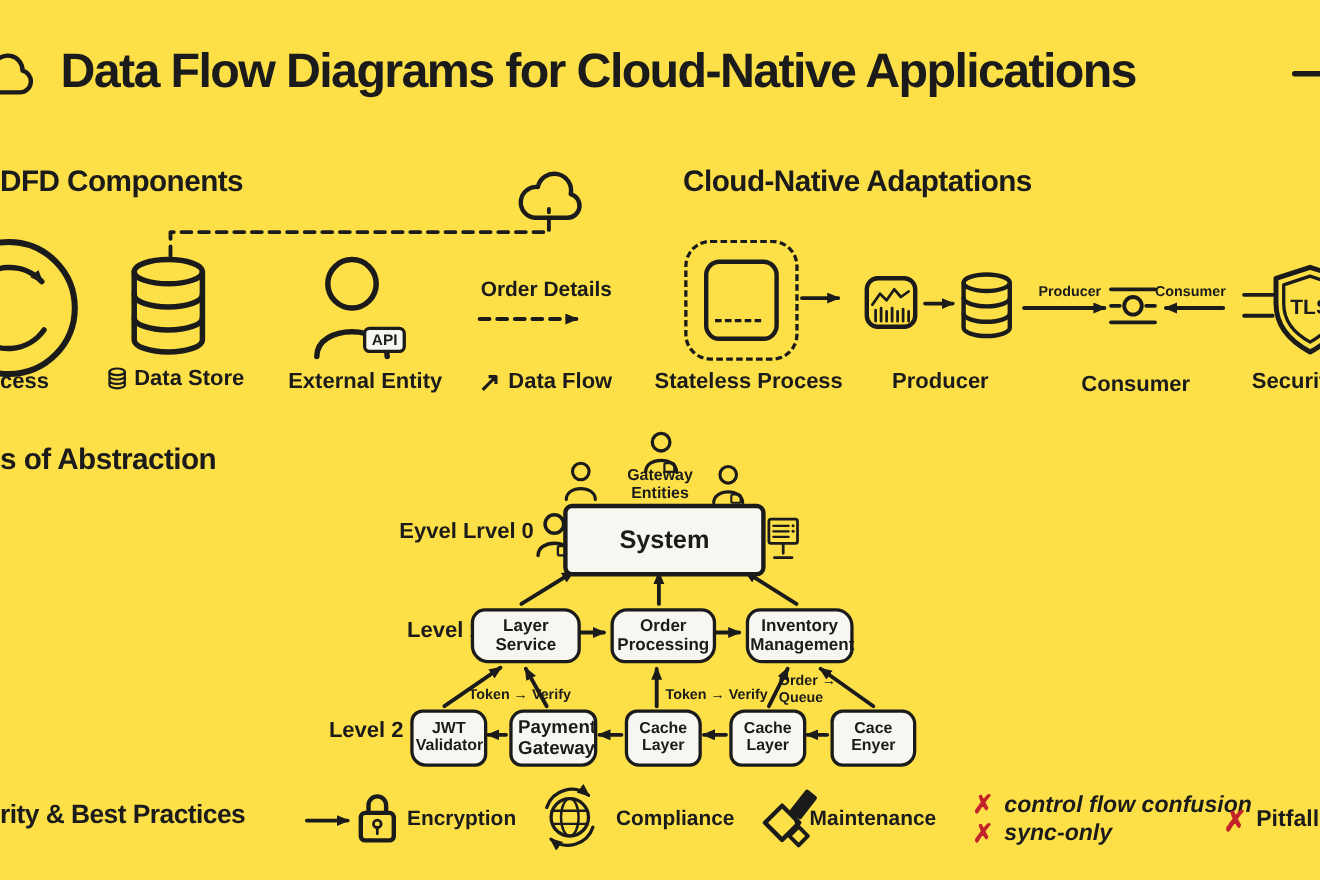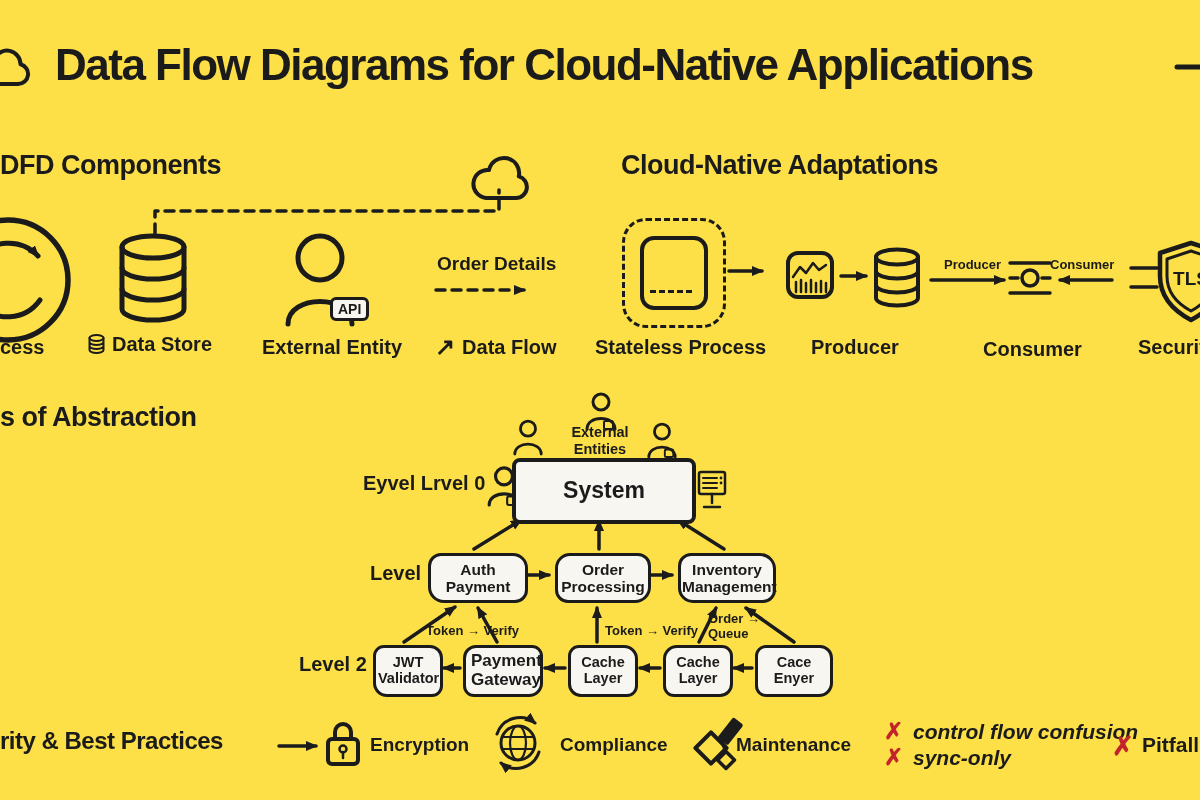--- a/index.html
+++ b/index.html
@@ -91,21 +91,21 @@
     <path class="ink" style="stroke-width:5" marker-end="url(#ah)" d="M98 86 A40 40 0 0 1 36 90"></path>
   </svg>
   <div class="abs cap" style="left:0;top:336px;">cess</div>
 
   <svg class="abs" style="left:118px;top:233px" width="70" height="92" viewBox="0 0 70 92">
     <ellipse class="ink" style="stroke-width:5" cx="35" cy="14" rx="31" ry="11"></ellipse>
     <path class="ink" style="stroke-width:5" d="M4 14 V76 A31 11 0 0 0 66 76 V14"></path>
     <path class="ink" style="stroke-width:5" d="M4 35 A31 11 0 0 0 66 35"></path>
     <path class="ink" style="stroke-width:5" d="M4 56 A31 11 0 0 0 66 56"></path>
   </svg>
-  <div class="abs glyph-row" style="left:88px;top:333px;">
+  <div class="abs glyph-row" style="left:98px;top:333px;">
     <svg width="17" height="21" viewBox="0 0 17 21">
       <ellipse class="ink" style="stroke-width:2" cx="8.5" cy="4" rx="7" ry="3"></ellipse>
       <path class="ink" style="stroke-width:2" d="M1.5 4 V16 A7 3 0 0 0 15.5 16 V4 M1.5 8 A7 3 0 0 0 15.5 8 M1.5 12 A7 3 0 0 0 15.5 12"></path>
     </svg>
     <span class="cap">Data Store</span>
   </div>
 
   <svg class="abs" style="left:282px;top:232px" width="76" height="94" viewBox="0 0 76 94">
     <circle class="ink" style="stroke-width:5" cx="38" cy="26" r="22"></circle>
     <path class="ink" style="stroke-width:5" d="M6 92 C6 62 70 62 70 92"></path>
@@ -161,21 +161,21 @@
   </svg>
   <div class="abs cap" style="left:1138px;top:336px;">Security</div>
 
   <div class="abs h2" style="left:0;top:402px;">s of Abstraction</div>
 
   <svg class="abs" style="left:584px;top:393px" width="34" height="40" viewBox="0 0 34 40">
     <circle class="ink" style="stroke-width:3" cx="17" cy="9" r="8"></circle>
     <path class="ink" style="stroke-width:3" d="M3 36 C3 22 31 22 31 36"></path>
     <rect class="ink" style="stroke-width:2" x="20" y="28" width="9" height="8" rx="1.5"></rect>
   </svg>
-  <div class="abs edge capc" style="left:558px;top:424px;width:84px;font-size:14.5px;">External Entities</div>
+  <div class="abs edge capc" style="left:558px;top:424px;width:84px;font-size:14.5px;">Gateway Entities</div>
   <svg class="abs" style="left:512px;top:420px" width="32" height="38" viewBox="0 0 34 40">
     <circle class="ink" style="stroke-width:3" cx="17" cy="9" r="8"></circle>
     <path class="ink" style="stroke-width:3" d="M3 36 C3 22 31 22 31 36"></path>
   </svg>
   <svg class="abs" style="left:646px;top:423px" width="32" height="38" viewBox="0 0 34 40">
     <circle class="ink" style="stroke-width:3" cx="17" cy="9" r="8"></circle>
     <path class="ink" style="stroke-width:3" d="M3 36 C3 22 31 22 31 36"></path>
     <rect class="ink" style="stroke-width:2" x="20" y="28" width="9" height="8" rx="1.5"></rect>
   </svg>
 
@@ -191,21 +191,21 @@
   <svg class="abs" style="left:697px;top:470px" width="30" height="40" viewBox="0 0 30 40">
     <rect class="ink" style="stroke-width:2.5" x="2" y="2" width="26" height="22" rx="2"></rect>
     <path class="ink" style="stroke-width:2" d="M6 8 H20 M6 13 H20 M6 18 H20"></path>
     <circle cx="24" cy="8" r="1.4" fill="#1b1b1b"></circle>
       <circle cx="24" cy="13" r="1.4" fill="#1b1b1b"></circle>
     <path class="ink" style="stroke-width:2.5" d="M15 24 V33 M7 37 H23"></path>
   </svg>
 
   <div class="abs lvl-lbl" style="left:370px;top:562px;">Level 1</div>
   <div class="abs node" style="left:428px;top:553px;width:94px;height:44px;border-radius:13px 15px 13px 16px;font-size:15.5px;">
-    <span style="width:70px;">Auth Payment</span>
+    <span style="width:70px;">Layer Service</span>
   </div>
   <div class="abs node" style="left:555px;top:553px;width:90px;height:44px;border-radius:15px 13px 16px 13px;font-size:15.5px;">
     <span style="width:84px;">Order Processing</span>
   </div>
   <div class="abs node" style="left:678px;top:553px;width:92px;height:44px;border-radius:13px 16px 13px 15px;font-size:15.5px;">
     <span style="width:90px;">Inventory Management</span>
   </div>
 
   <div class="abs edge" style="left:426px;top:624px;">Token → Verify</div>
   <div class="abs edge" style="left:605px;top:624px;">Token → Verify</div>

